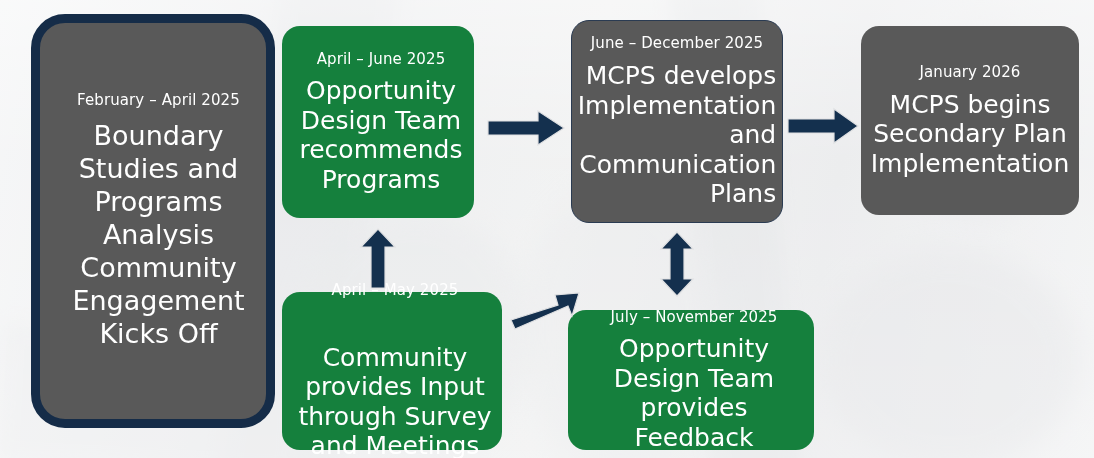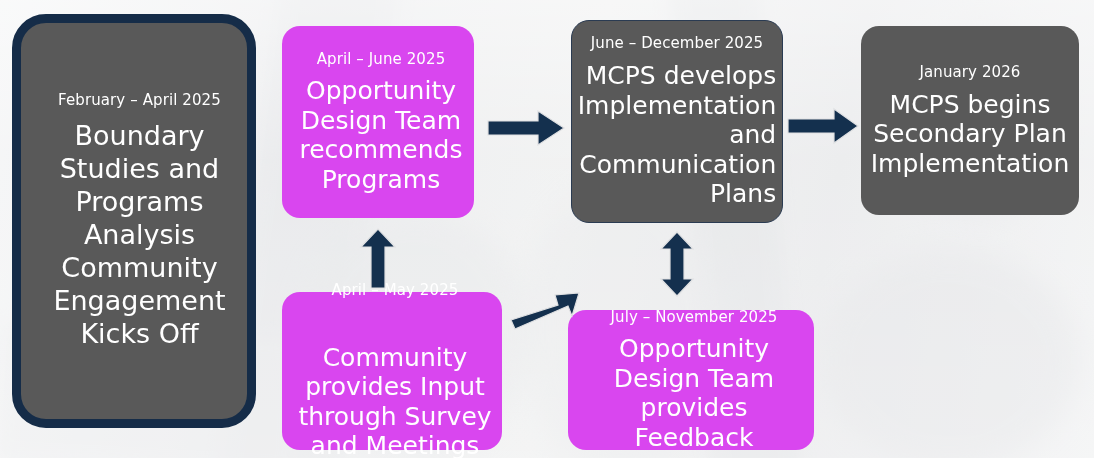--- a/index.html
+++ b/index.html
@@ -62,32 +62,32 @@
     letter-spacing: 0.1px;
     margin-bottom: 8px;
     white-space: nowrap;
   }
   .node .title {
     font-size: 25px;
     line-height: 1.18;
   }
 
   .node.gray   { background: #595959; }
-  .node.blue   { background: #d946ef; padding-left: 16px; }
+  .node.blue   { background: #15803d; padding-left: 16px; }
   .node.framed {
     background: #595959;
     border: 9px solid #152c48;
     border-radius: 30px;
   }
   .node.outlined {
     border: 1.5px solid #2a3b52;
   }
 
   
-  #node-kickoff     { left: 12px;  top: 14px;  width: 244px; height: 414px; border-radius: 34px; padding-left: 21px; }
+  #node-kickoff     { left: 31px;  top: 14px;  width: 244px; height: 414px; border-radius: 34px; padding-left: 21px; }
   #node-kickoff .title { font-size: 27px; line-height: 1.22; }
   #node-kickoff .date  { margin-bottom: 10px; }
 
   #node-odt-programs { left: 282px; top: 26px;  width: 192px; height: 192px; }
   #node-mcps-plans   { left: 571px; top: 20px;  width: 212px; height: 203px; text-align: right; }
   #node-mcps-impl    { left: 861px; top: 26px;  width: 218px; height: 189px; justify-content: center; }
 
   #node-community    { left: 282px; top: 292px; width: 220px; height: 158px; gap: 35px; }
   #node-odt-feedback { left: 568px; top: 310px; width: 246px; height: 140px; }
 

